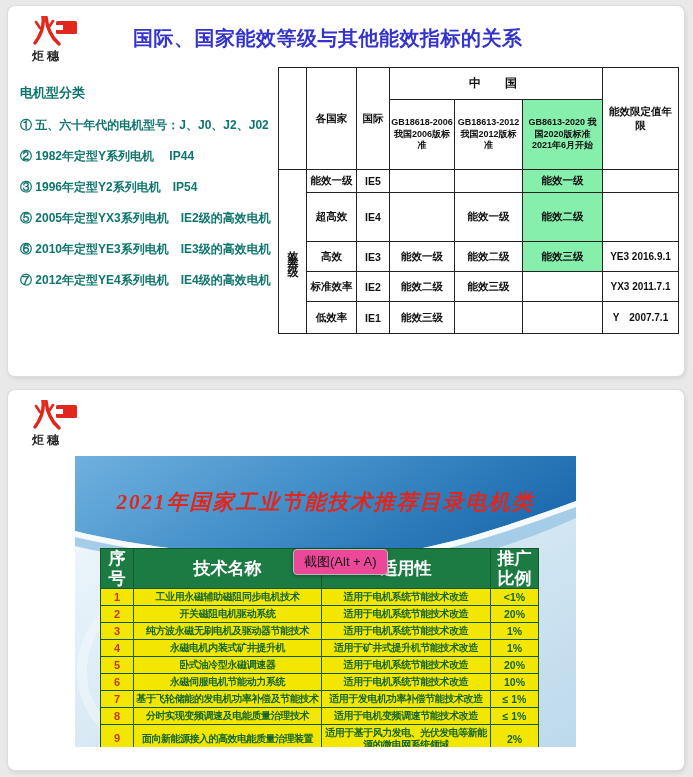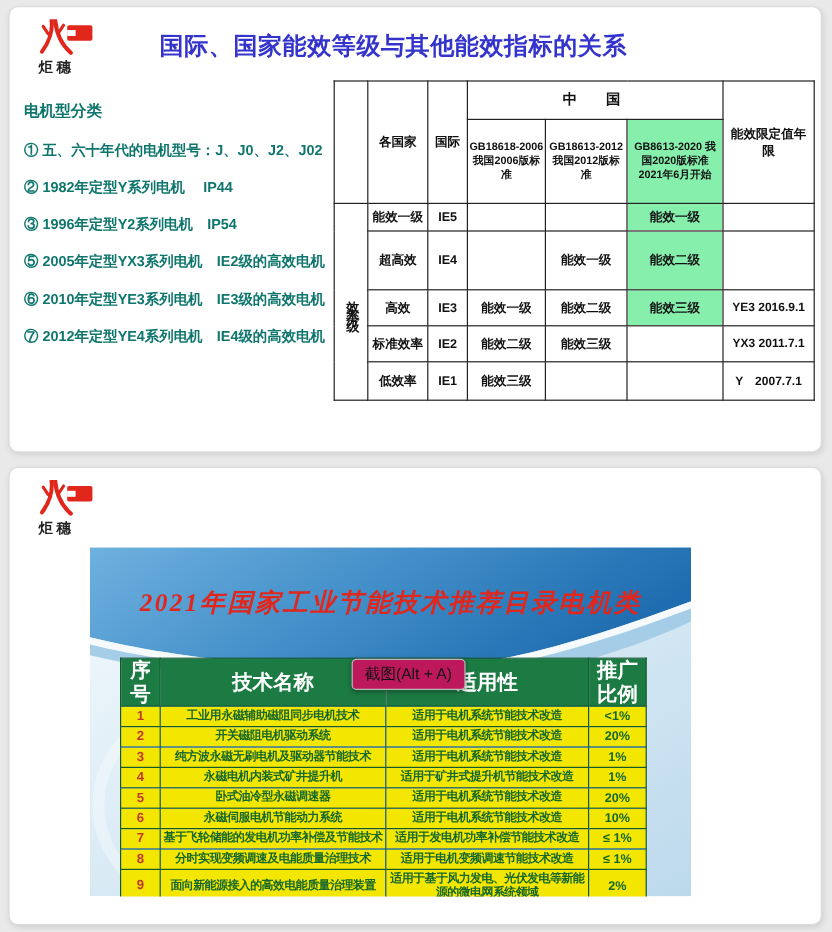--- a/index.html
+++ b/index.html
@@ -76,21 +76,21 @@
   .t2 tr.dr { height:17px; }
   .t2 tr.r9 { height:28px; }
   .t2 td.num { color:#c0392b; font-size:11px; }
   .t2 td.name, .t2 td.apply { white-space:nowrap; letter-spacing:-0.4px; }
   .t2 tr.r9 td.apply, .t2 tr.r9 td.name { white-space:normal; letter-spacing:-0.5px; }
   .t2 td.ratio { font-size:10.5px; }
 
   
   .tooltip {
     position:absolute; left:293px; top:549px; z-index:50;
-    background:#be185d; border:1px solid #b9b9b9; border-radius:4px;
+    background:#ec4899; border:1px solid #b9b9b9; border-radius:4px;
     box-shadow:0 1px 4px rgba(0,0,0,.35);
     padding:3px 10px; font-size:13px; color:#111; white-space:nowrap;
   }
 </style>
 </head>
 <body>
 
 <div class="slide" id="slide1">
 
   <div class="logo">

